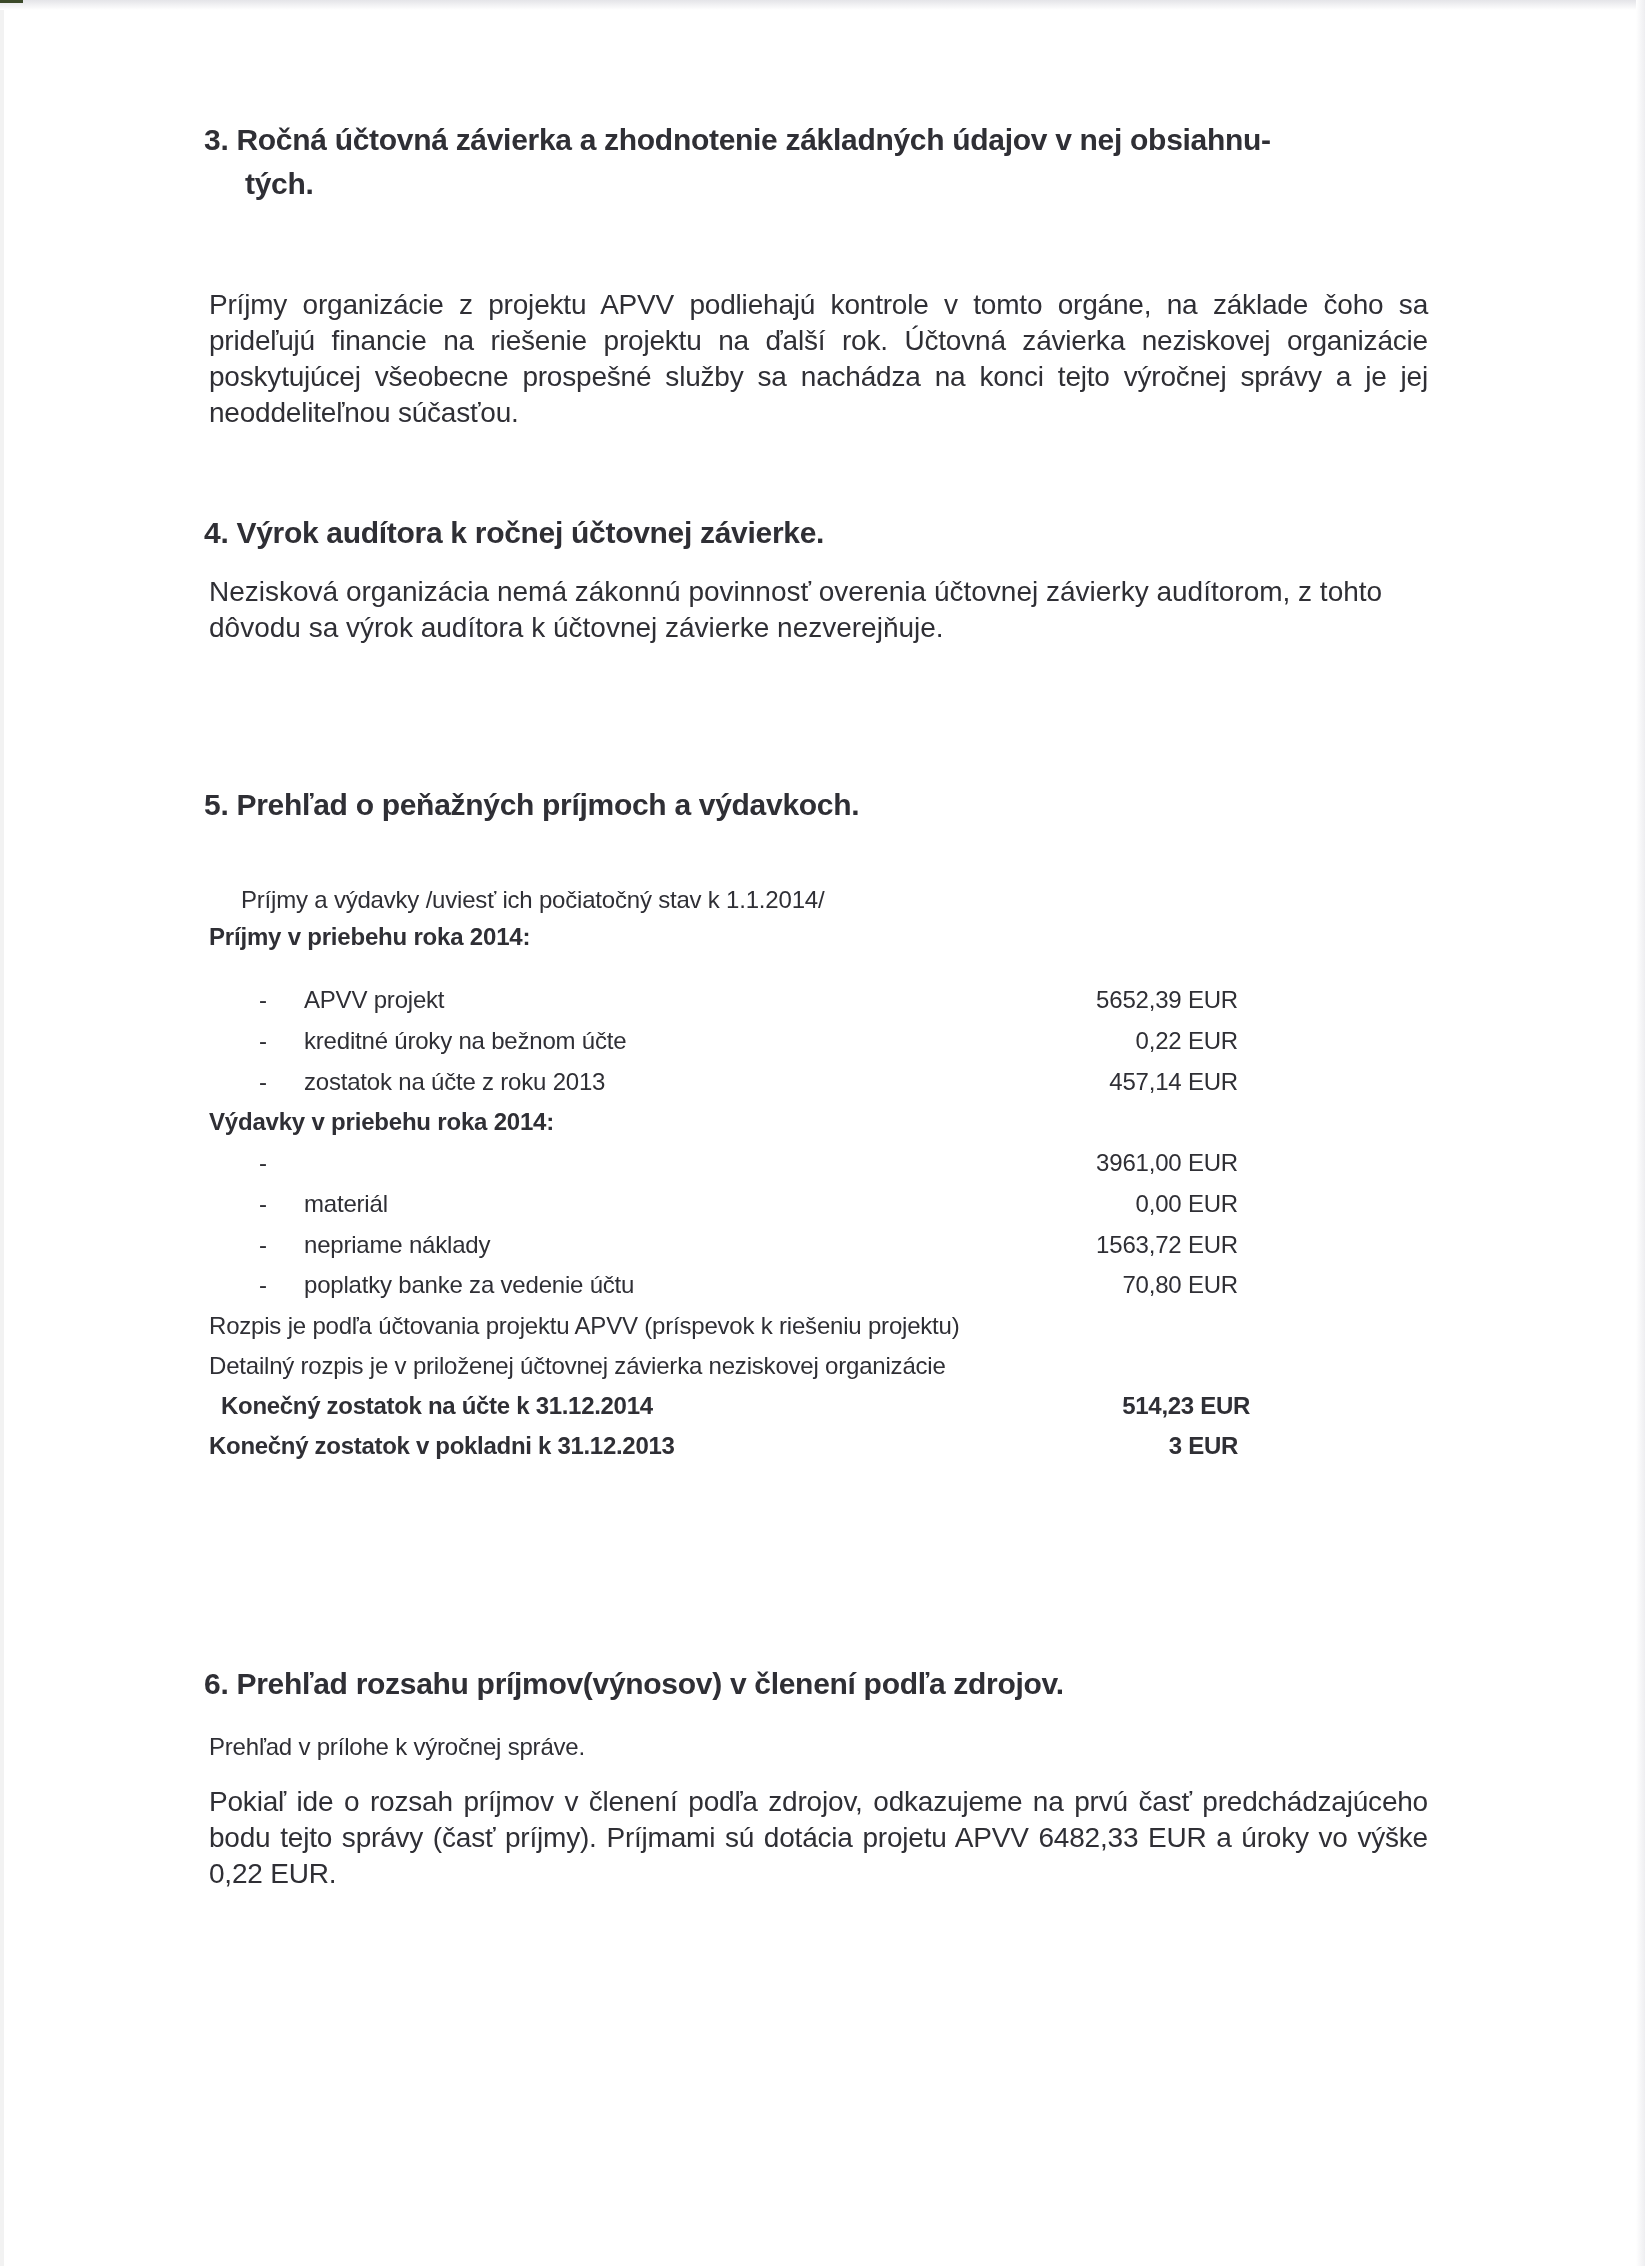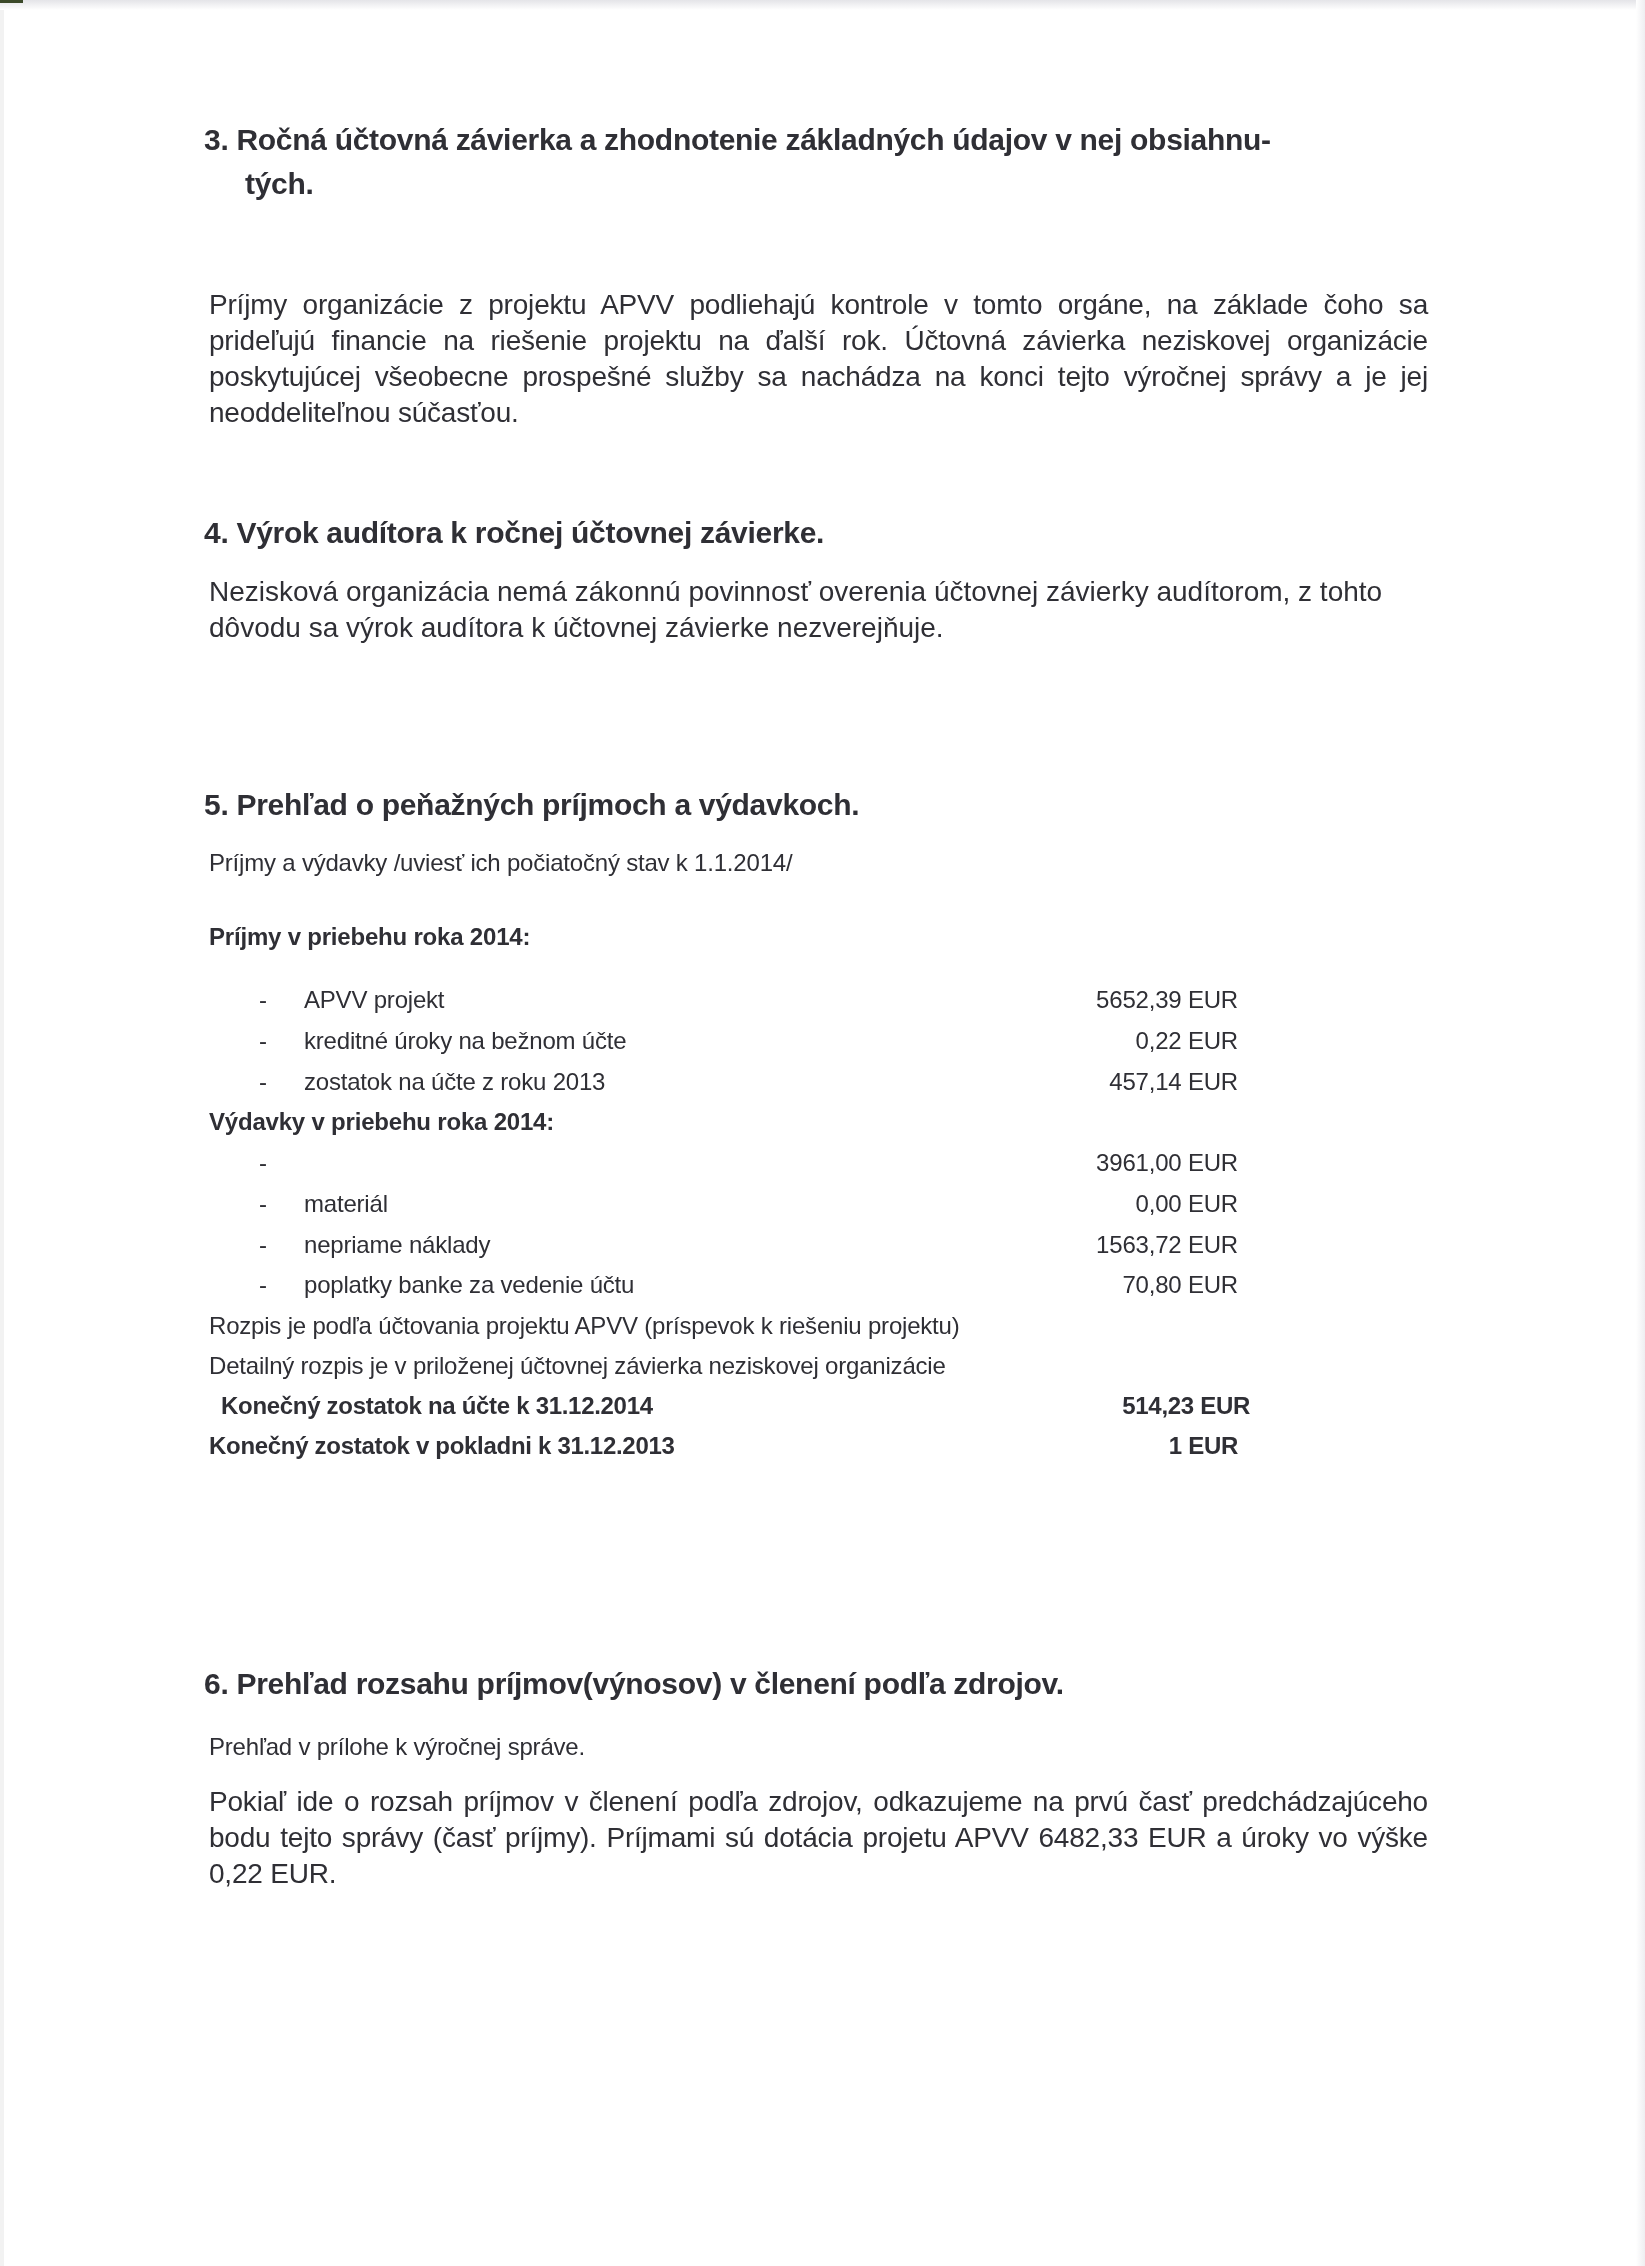--- a/index.html
+++ b/index.html
@@ -37,21 +37,21 @@
 <div class="scan-right"></div>
 
 <div class="h" style="top:118px;">3. Ročná účtovná závierka a zhodnotenie základných údajov v nej obsiahnu-</div>
 <div class="h" style="top:162px; left:245px;">tých.</div>
 <div class="p just" style="top:287px;">Príjmy organizácie z projektu APVV podliehajú kontrole v tomto orgáne, na základe čoho sa prideľujú financie na riešenie projektu na ďalší rok. Účtovná závierka neziskovej organizácie poskytujúcej všeobecne prospešné služby sa nachádza na konci tejto výročnej správy a je jej neoddeliteľnou súčasťou.</div>
 
 <div class="h" style="top:511px;">4. Výrok audítora k ročnej účtovnej závierke.</div>
 <div class="p" style="top:574px; width:1232px;">Nezisková organizácia nemá zákonnú povinnosť overenia účtovnej závierky audítorom, z tohto dôvodu sa výrok audítora k účtovnej závierke nezverejňuje.</div>
 
 <div class="h" style="top:783px;">5. Prehľad o peňažných príjmoch a výdavkoch.</div>
-<div class="line" style="top:842px;">Príjmy a výdavky /uviesť ich počiatočný stav k 1.1.2014/</div>
+<div class="line" style="top:879px;margin-left:32px;">Príjmy a výdavky /uviesť ich počiatočný stav k 1.1.2014/</div>
 
 <div class="line bold" style="top:916px;">Príjmy v priebehu roka 2014:</div>
 
 <div class="item" style="top:979px;">
   <span class="dash">-</span>
   <span class="label">APVV projekt</span>
   <span class="amount">5652,39 EUR</span>
 </div>
 <div class="item" style="top:1020px;">
   <span class="dash">-</span>
@@ -88,19 +88,19 @@
 
 <div class="line" style="top:1305px;">Rozpis je podľa účtovania projektu APVV (príspevok k riešeniu projektu)</div>
 <div class="line" style="top:1345px;">Detailný rozpis je v priloženej účtovnej závierka neziskovej organizácie</div>
 
 <div class="total" style="top:1385px;margin-left:12px;">
   <span>Konečný zostatok na účte k 31.12.2014</span>
   <span class="amount">514,23 EUR</span>
 </div>
 <div class="total" style="top:1425px;">
   <span>Konečný zostatok v pokladni k 31.12.2013</span>
-  <span class="amount">1 EUR</span>
+  <span class="amount">3 EUR</span>
 </div>
 
 <div class="h" style="top:1662px;">6. Prehľad rozsahu príjmov(výnosov) v členení podľa zdrojov.</div>
 <div class="line" style="top:1726px;">Prehľad v prílohe k výročnej správe.</div>
 <div class="p just" style="top:1784px;">Pokiaľ ide o rozsah príjmov v členení podľa zdrojov, odkazujeme na prvú časť predchádzajúceho bodu tejto správy (časť príjmy). Príjmami sú dotácia projetu APVV 6482,33 EUR a úroky vo výške 0,22 EUR.</div>
 
 
 </body></html>

